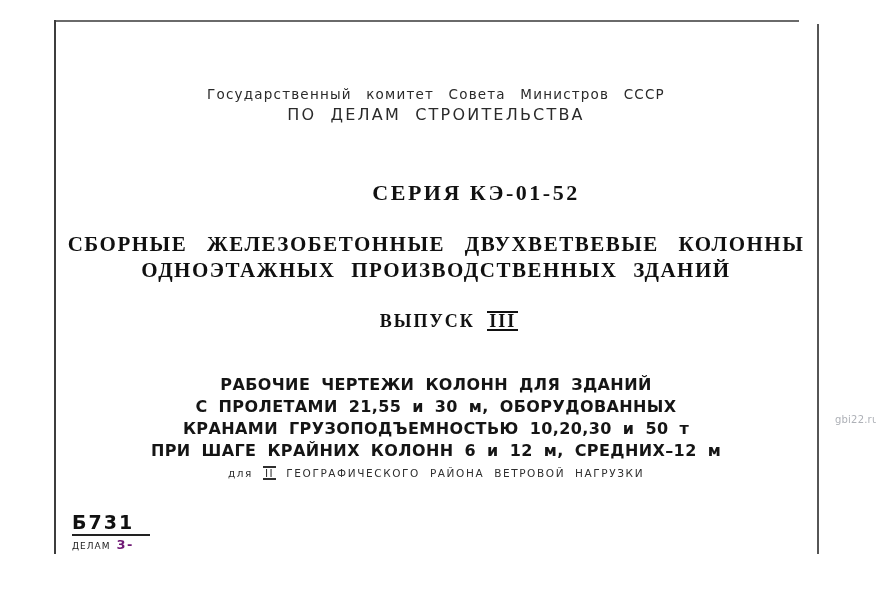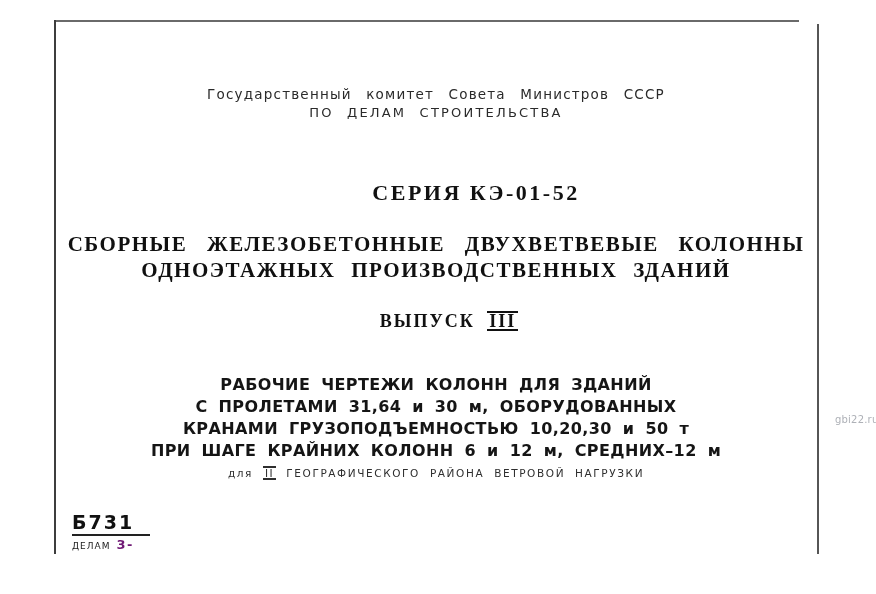--- a/index.html
+++ b/index.html
@@ -14,21 +14,21 @@
   
   .bline{position:absolute;background:var(--border);}
   .bline.top{left:55px;top:20px;width:744px;height:2px;background:#6a6a6a;}
   .bline.left{left:54px;top:20px;width:2px;height:543px;background:#3d3d3d;}
   .bline.right{left:817px;top:24px;width:2px;height:539px;background:#565656;}
   .bline.bottom{left:40px;top:561px;width:779px;height:2px;background:#444;}
 
   .tblock{position:absolute;left:56px;width:760px;text-align:center;white-space:nowrap;}
 
   .org1{top:86px;font-size:13.5px;letter-spacing:1.2px;word-spacing:9px;color:#2a2a2a;}
-  .org2{top:105px;font-size:13px;letter-spacing:2.2px;word-spacing:7px;color:#2a2a2a;}
+  .org2{top:105px;font-size:16px;letter-spacing:2.2px;word-spacing:7px;color:#2a2a2a;}
   .series-line{top:146px;font-size:14.5px;letter-spacing:1.8px;word-spacing:8px;color:#222;}
   .series-code{top:180px;font-size:22px;font-weight:bold;font-family:"Liberation Serif",serif;letter-spacing:2.5px;color:#111;margin-left:40px;}
 
   .title1{top:232px;font-size:21px;font-weight:bold;font-family:"Liberation Serif",serif;letter-spacing:1.5px;word-spacing:13px;color:#101010;}
   .title2{top:258px;font-size:21px;font-weight:bold;font-family:"Liberation Serif",serif;letter-spacing:1.5px;word-spacing:9px;color:#101010;}
 
   .issue{top:311px;font-size:18px;font-weight:bold;font-family:"Liberation Serif",serif;letter-spacing:2px;word-spacing:6px;color:#111;padding-left:26px;}
 
   .subtitle{top:374px;margin-right:52px;font-size:16px;font-weight:bold;letter-spacing:.4px;word-spacing:5px;line-height:22px;color:#151515;}
   .subtitle div{white-space:nowrap;}
@@ -66,21 +66,21 @@
   <div class="tblock title2">ОДНОЭТАЖНЫХ ПРОИЗВОДСТВЕННЫХ ЗДАНИЙ</div>
   <div class="tblock title1">СБОРНЫЕ ЖЕЛЕЗОБЕТОННЫЕ ДВУХВЕТВЕВЫЕ КОЛОННЫ</div>
 
   <div class="tblock issue">
     <span>ВЫПУСК</span>
     <span class="roman">III</span>
   </div>
 
   <div class="tblock subtitle">
     <div>РАБОЧИЕ ЧЕРТЕЖИ КОЛОНН ДЛЯ ЗДАНИЙ</div>
-    <div>С ПРОЛЕТАМИ 31,64 и 30 м, ОБОРУДОВАННЫХ</div>
+    <div>С ПРОЛЕТАМИ 21,55 и 30 м, ОБОРУДОВАННЫХ</div>
     <div>КРАНАМИ ГРУЗОПОДЪЕМНОСТЬЮ 10,20,30 и 50 т</div>
     <div>ПРИ ШАГЕ КРАЙНИХ КОЛОНН 6 и 12 м, СРЕДНИХ–12 м</div>
   </div>
 
   <div class="tblock footnote">
     <span>для</span>
     <span class="roman">II</span>
     <span>ГЕОГРАФИЧЕСКОГО РАЙОНА ВЕТРОВОЙ НАГРУЗКИ</span>
   </div>
 

